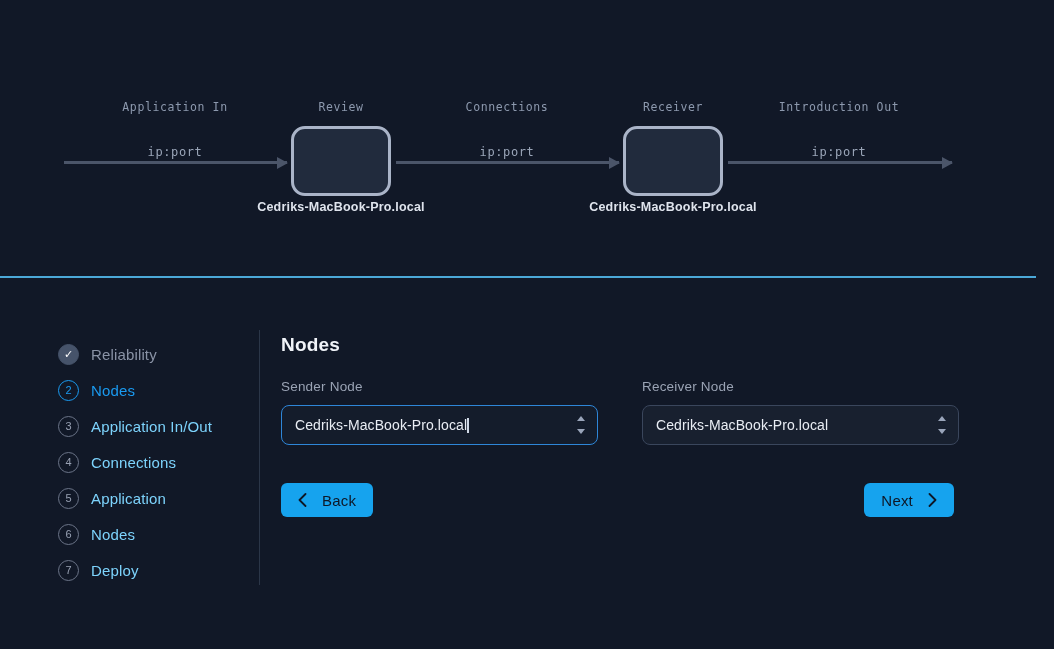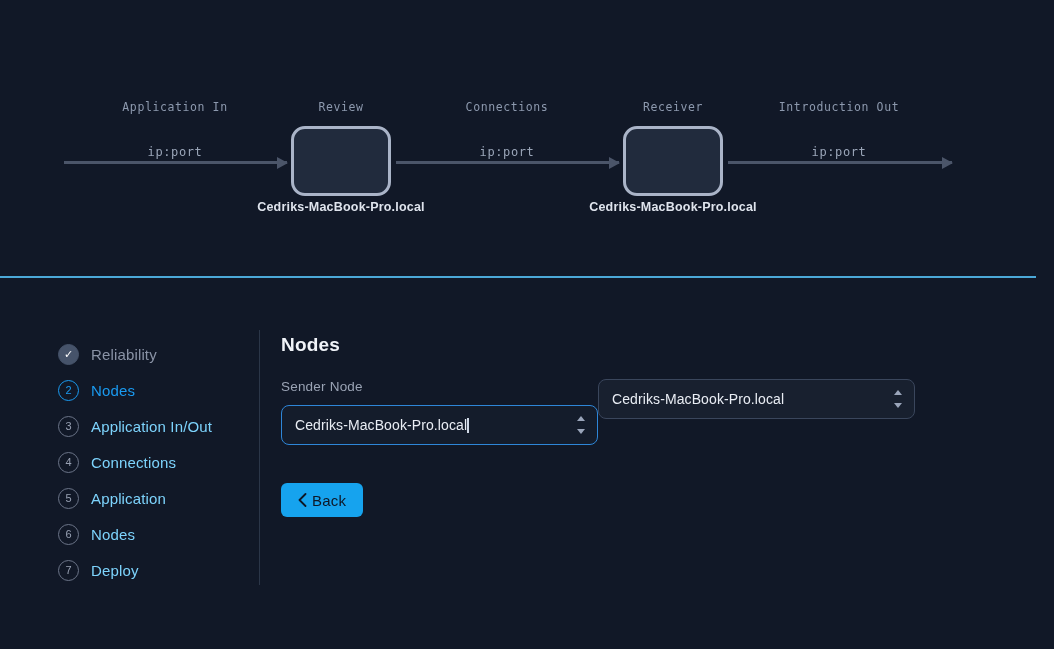--- a/index.html
+++ b/index.html
@@ -170,20 +170,21 @@
 
   #panel-title {
     font-size: 19px;
     color: #f0f3f8;
     letter-spacing: 0.2px;
     margin-bottom: 23px;
   }
 
   #fields-row {
     display: flex;
+    gap: 44px;
   }
   .field-group { width: 317px; }
 
   .field-label {
     display: block;
     font-size: 13.5px;
     color: #9aa3b4;
     letter-spacing: 0.2px;
     margin-bottom: 11px;
   }
@@ -253,21 +254,21 @@
   }
   .nav-button {
     position: absolute;
     top: 0;
     height: 34px;
     background: #16a3ee;
     border: none;
     border-radius: 6px;
     display: flex;
     align-items: center;
-    gap: 5px;
+    gap: 15px;
     padding: 0 17px;
     cursor: pointer;
     font-family: "Liberation Sans", sans-serif;
   }
   #back-button { left: 0; }
   #next-button { right: 0; }
   .nav-button .btn-text {
     font-size: 15px;
     color: #0e1726;
     letter-spacing: 0.2px;
@@ -363,34 +364,41 @@
           <span class="select-value">Cedriks-MacBook-Pro.local</span>
             <span class="caret-cursor"></span>
           <span class="stepper-icon">
             <span class="chev up"></span>
             <span class="chev down"></span>
           </span>
         </div>
       </div>
 
       <div class="field-group">
+        <label class="field-label">Receiver Node</label>
         <div class="select-box">
           <span class="select-value">Cedriks-MacBook-Pro.local</span>
           <span class="stepper-icon">
             <span class="chev up"></span>
             <span class="chev down"></span>
           </span>
         </div>
       </div>
     </div>
 
     <div id="buttons-row">
 
       <button class="nav-button" id="back-button">
         <svg class="chev-svg" width="9" height="14" viewBox="0 0 9 14">
           <polyline points="7.5,1 1.5,7 7.5,13" fill="none" stroke="#0e1726" stroke-width="1.8" stroke-linecap="round" stroke-linejoin="round"></polyline>
         </svg>
         <span class="btn-text">Back</span>
       </button>
 
+      <button class="nav-button" id="next-button">
+        <span class="btn-text">Next</span>
+        <svg class="chev-svg" width="9" height="14" viewBox="0 0 9 14">
+          <polyline points="1.5,1 7.5,7 1.5,13" fill="none" stroke="#0e1726" stroke-width="1.8" stroke-linecap="round" stroke-linejoin="round"></polyline>
+        </svg>
+      </button>
     </div>
   </section>
 </div>
 
 </body></html>

